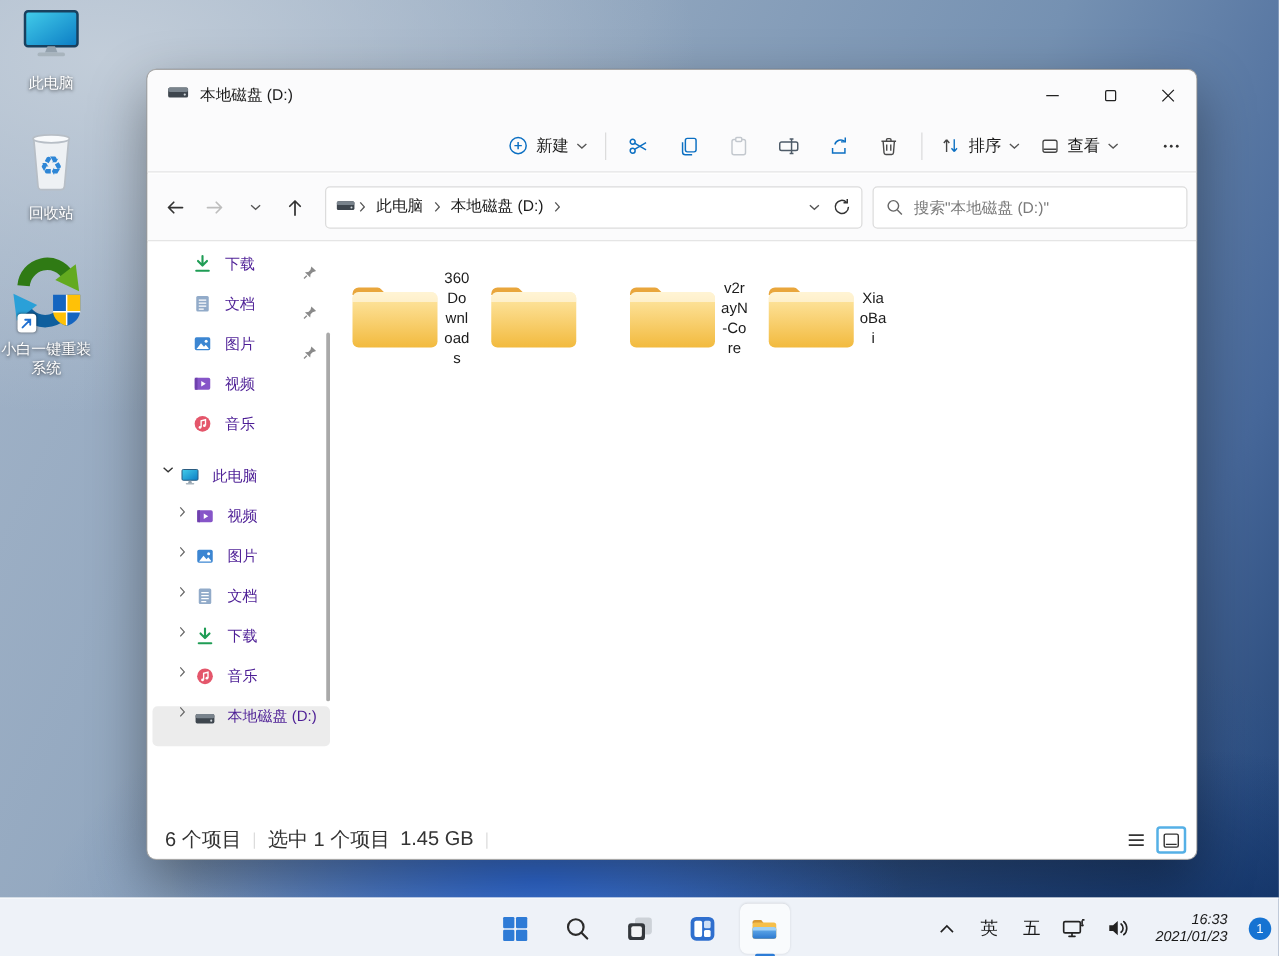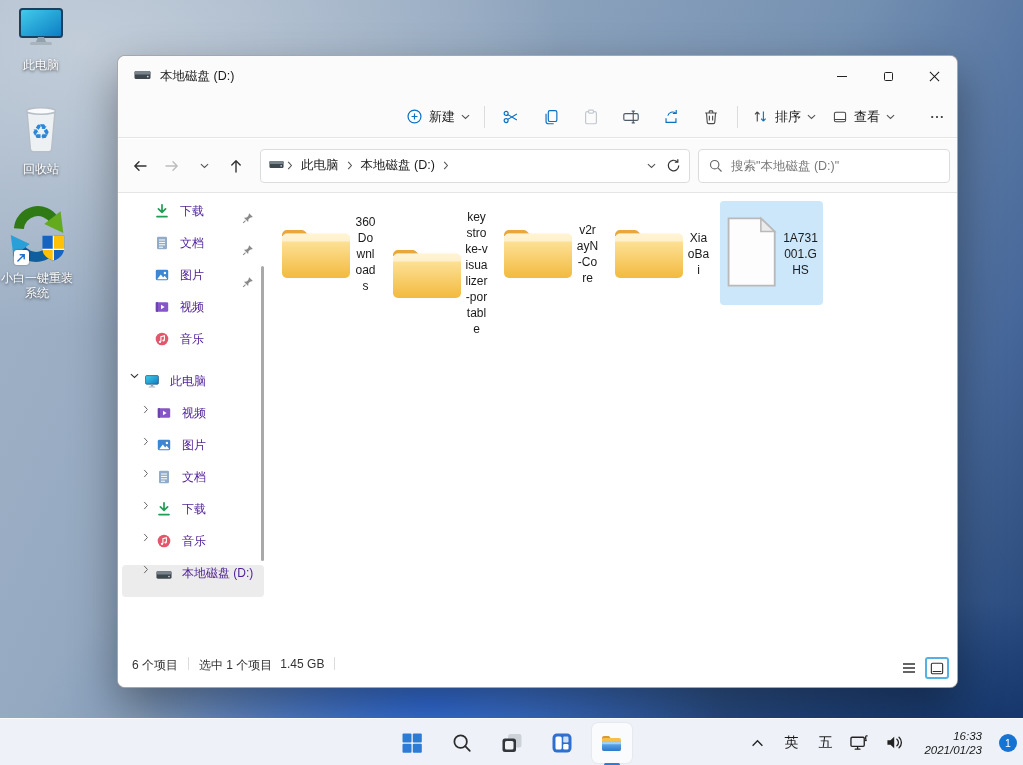--- a/index.html
+++ b/index.html
@@ -89,21 +89,21 @@
   .tiles { position:absolute; left:158px; top:7px; right:6px; display:flex; align-items:flex-start; }
   .tile { width:103px; margin-right:8px; padding:5px 2px 7px; border-radius:4px;
     display:flex; flex-direction:row; align-items:center; }
   .tile.sel { background:#cce6fa; }
   .tile .ticon { height:92px; display:flex; align-items:center; justify-content:center; }
   .tile .tname { margin-top:3px; font-size:12px; line-height:16px; color:#1b1b1b;
     text-align:center; word-break:break-all; max-width:99px; }
 
   
   .statusbar { position:absolute; left:0; right:0; bottom:0; height:30px; background:#fff;
-    display:flex; align-items:flex-start; font-size:12px; color:#333; padding-left:14px; }
+    display:flex; align-items:center; font-size:16px; color:#333; padding-left:14px; }
   .st-div { width:1px; height:13px; background:#dcdcdc; margin:0 10px; }
   .st-right { margin-left:auto; display:flex; align-items:center; margin-right:8px; gap:4px; }
   .view-toggle { width:24px; height:22px; display:flex; align-items:center; justify-content:center;
     border-radius:3px; }
   .view-toggle.on { border:2px solid #55b0e6; background:#fff; }
 
   
   .taskbar { position:absolute; left:0; right:0; bottom:0; height:47px; background:#eef2f8;
     border-top:1px solid rgba(255,255,255,.6); }
   .tb-center { position:absolute; left:50%; top:0; transform:translateX(-50%); height:47px;
@@ -522,50 +522,40 @@
           <span class="tname">360Downloads</span>
         </div>
         <div class="tile">
           <span class="ticon">
             <svg width="76" height="62" viewBox="0 0 76 62">
                 <path d="M4 14 a5 5 0 0 1 5 -5 h15 a4 4 0 0 1 3.1 1.5 L31.5 15 H4 Z" fill="#e9a63c"></path>
                 <rect x="4" y="12.5" width="68" height="44.5" rx="5" fill="url(#gFolder)"></rect>
                 <path d="M4 17.5 a5 5 0 0 1 5 -5 h58 a5 5 0 0 1 5 5 v3 H4 Z" fill="#fff" opacity="0.5"></path>
               </svg>
           </span>
-          <span class="tname">keystroke-visualizer-portable</span>
         </div>
         <div class="tile">
           <span class="ticon">
             <svg width="76" height="62" viewBox="0 0 76 62">
                 <path d="M4 14 a5 5 0 0 1 5 -5 h15 a4 4 0 0 1 3.1 1.5 L31.5 15 H4 Z" fill="#e9a63c"></path>
                 <rect x="4" y="12.5" width="68" height="44.5" rx="5" fill="url(#gFolder)"></rect>
                 <path d="M4 17.5 a5 5 0 0 1 5 -5 h58 a5 5 0 0 1 5 5 v3 H4 Z" fill="#fff" opacity="0.5"></path>
               </svg>
           </span>
           <span class="tname">v2rayN-Core</span>
         </div>
         <div class="tile">
           <span class="ticon">
             <svg width="76" height="62" viewBox="0 0 76 62">
                 <path d="M4 14 a5 5 0 0 1 5 -5 h15 a4 4 0 0 1 3.1 1.5 L31.5 15 H4 Z" fill="#e9a63c"></path>
                 <rect x="4" y="12.5" width="68" height="44.5" rx="5" fill="url(#gFolder)"></rect>
                 <path d="M4 17.5 a5 5 0 0 1 5 -5 h58 a5 5 0 0 1 5 5 v3 H4 Z" fill="#fff" opacity="0.5"></path>
               </svg>
           </span>
           <span class="tname">XiaoBai</span>
-        </div>
-        <div class="tile sel">
-          <span class="ticon">
-            <svg width="58" height="76" viewBox="0 0 44 56">
-                <path d="M5 2.5 h24.5 L40 12.5 V53.5 H5 Z" fill="#fdfdfd" stroke="#b9b9b9" stroke-width="1.4"></path>
-                <path d="M29.5 2.5 L40 12.5 H29.5 Z" fill="#ebebeb" stroke="#b9b9b9" stroke-width="1.2"></path>
-              </svg>
-          </span>
-          <span class="tname">1A731001.GHS</span>
         </div>
       </div>
     </div>
 
     <div class="statusbar">
       <span>6 个项目</span>
       <span class="st-div"></span>
       <span>选中 1 个项目</span>
       <span style="width:8px"></span>
       <span>1.45 GB</span>

